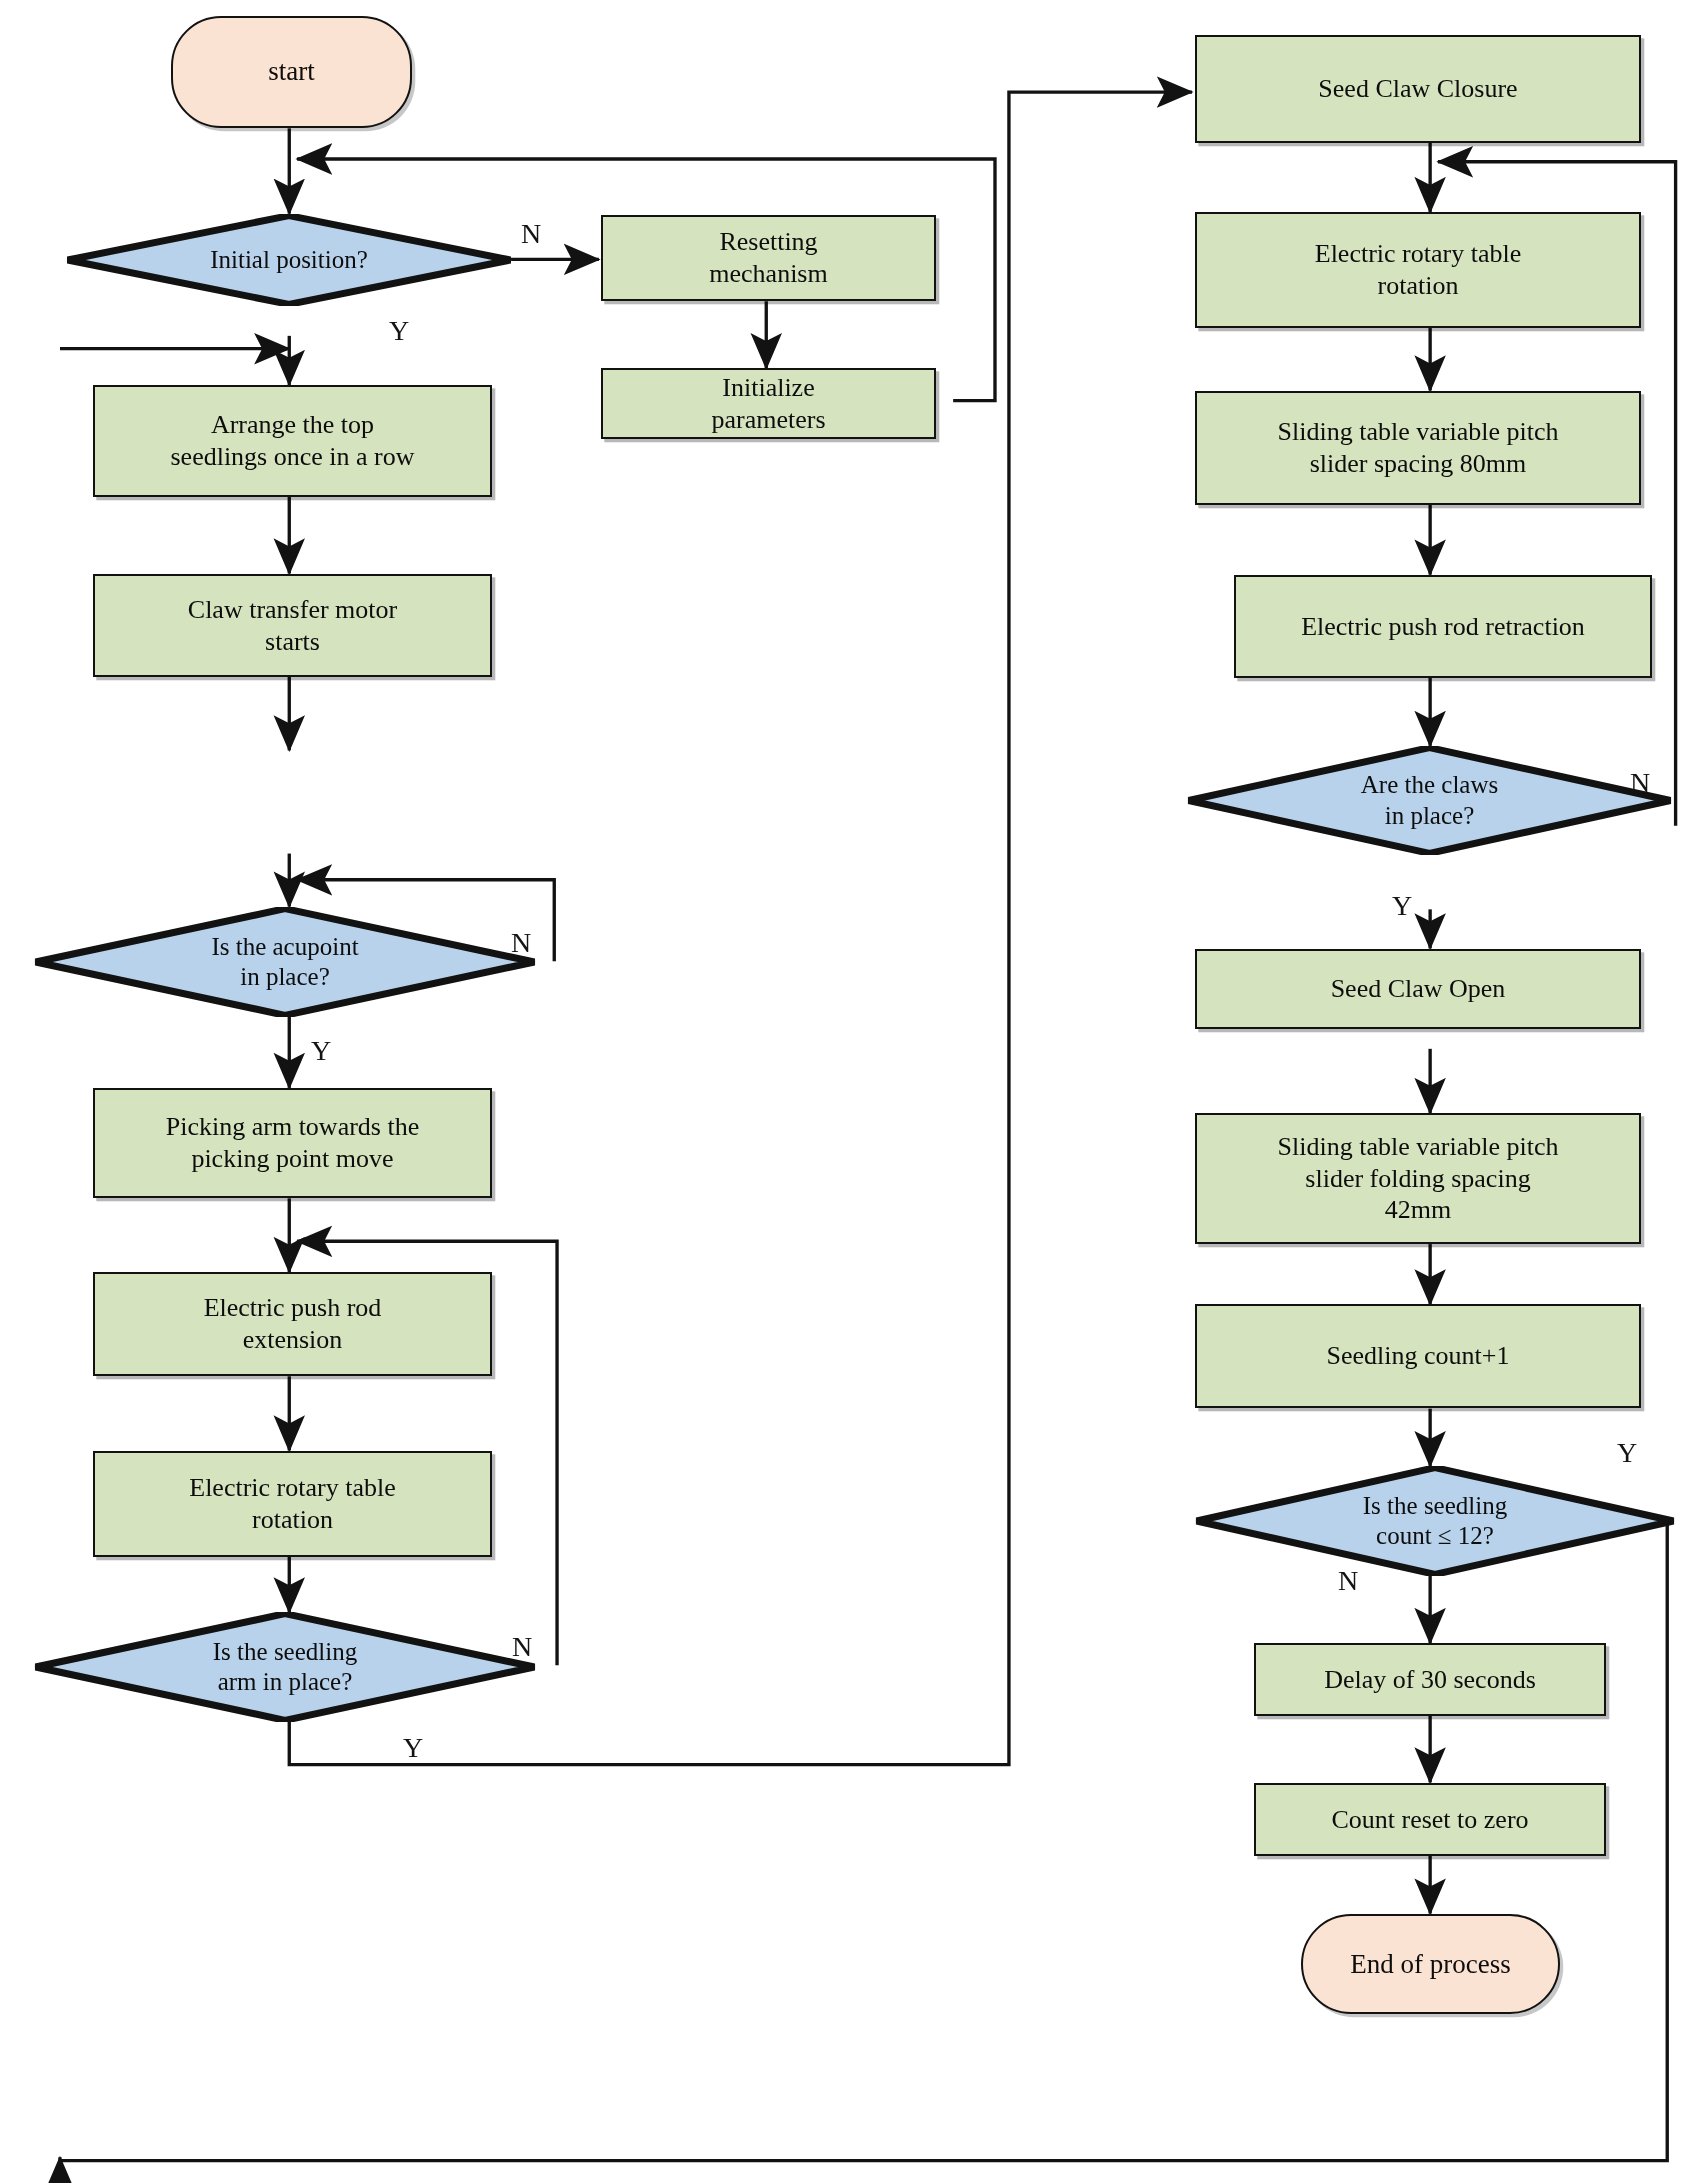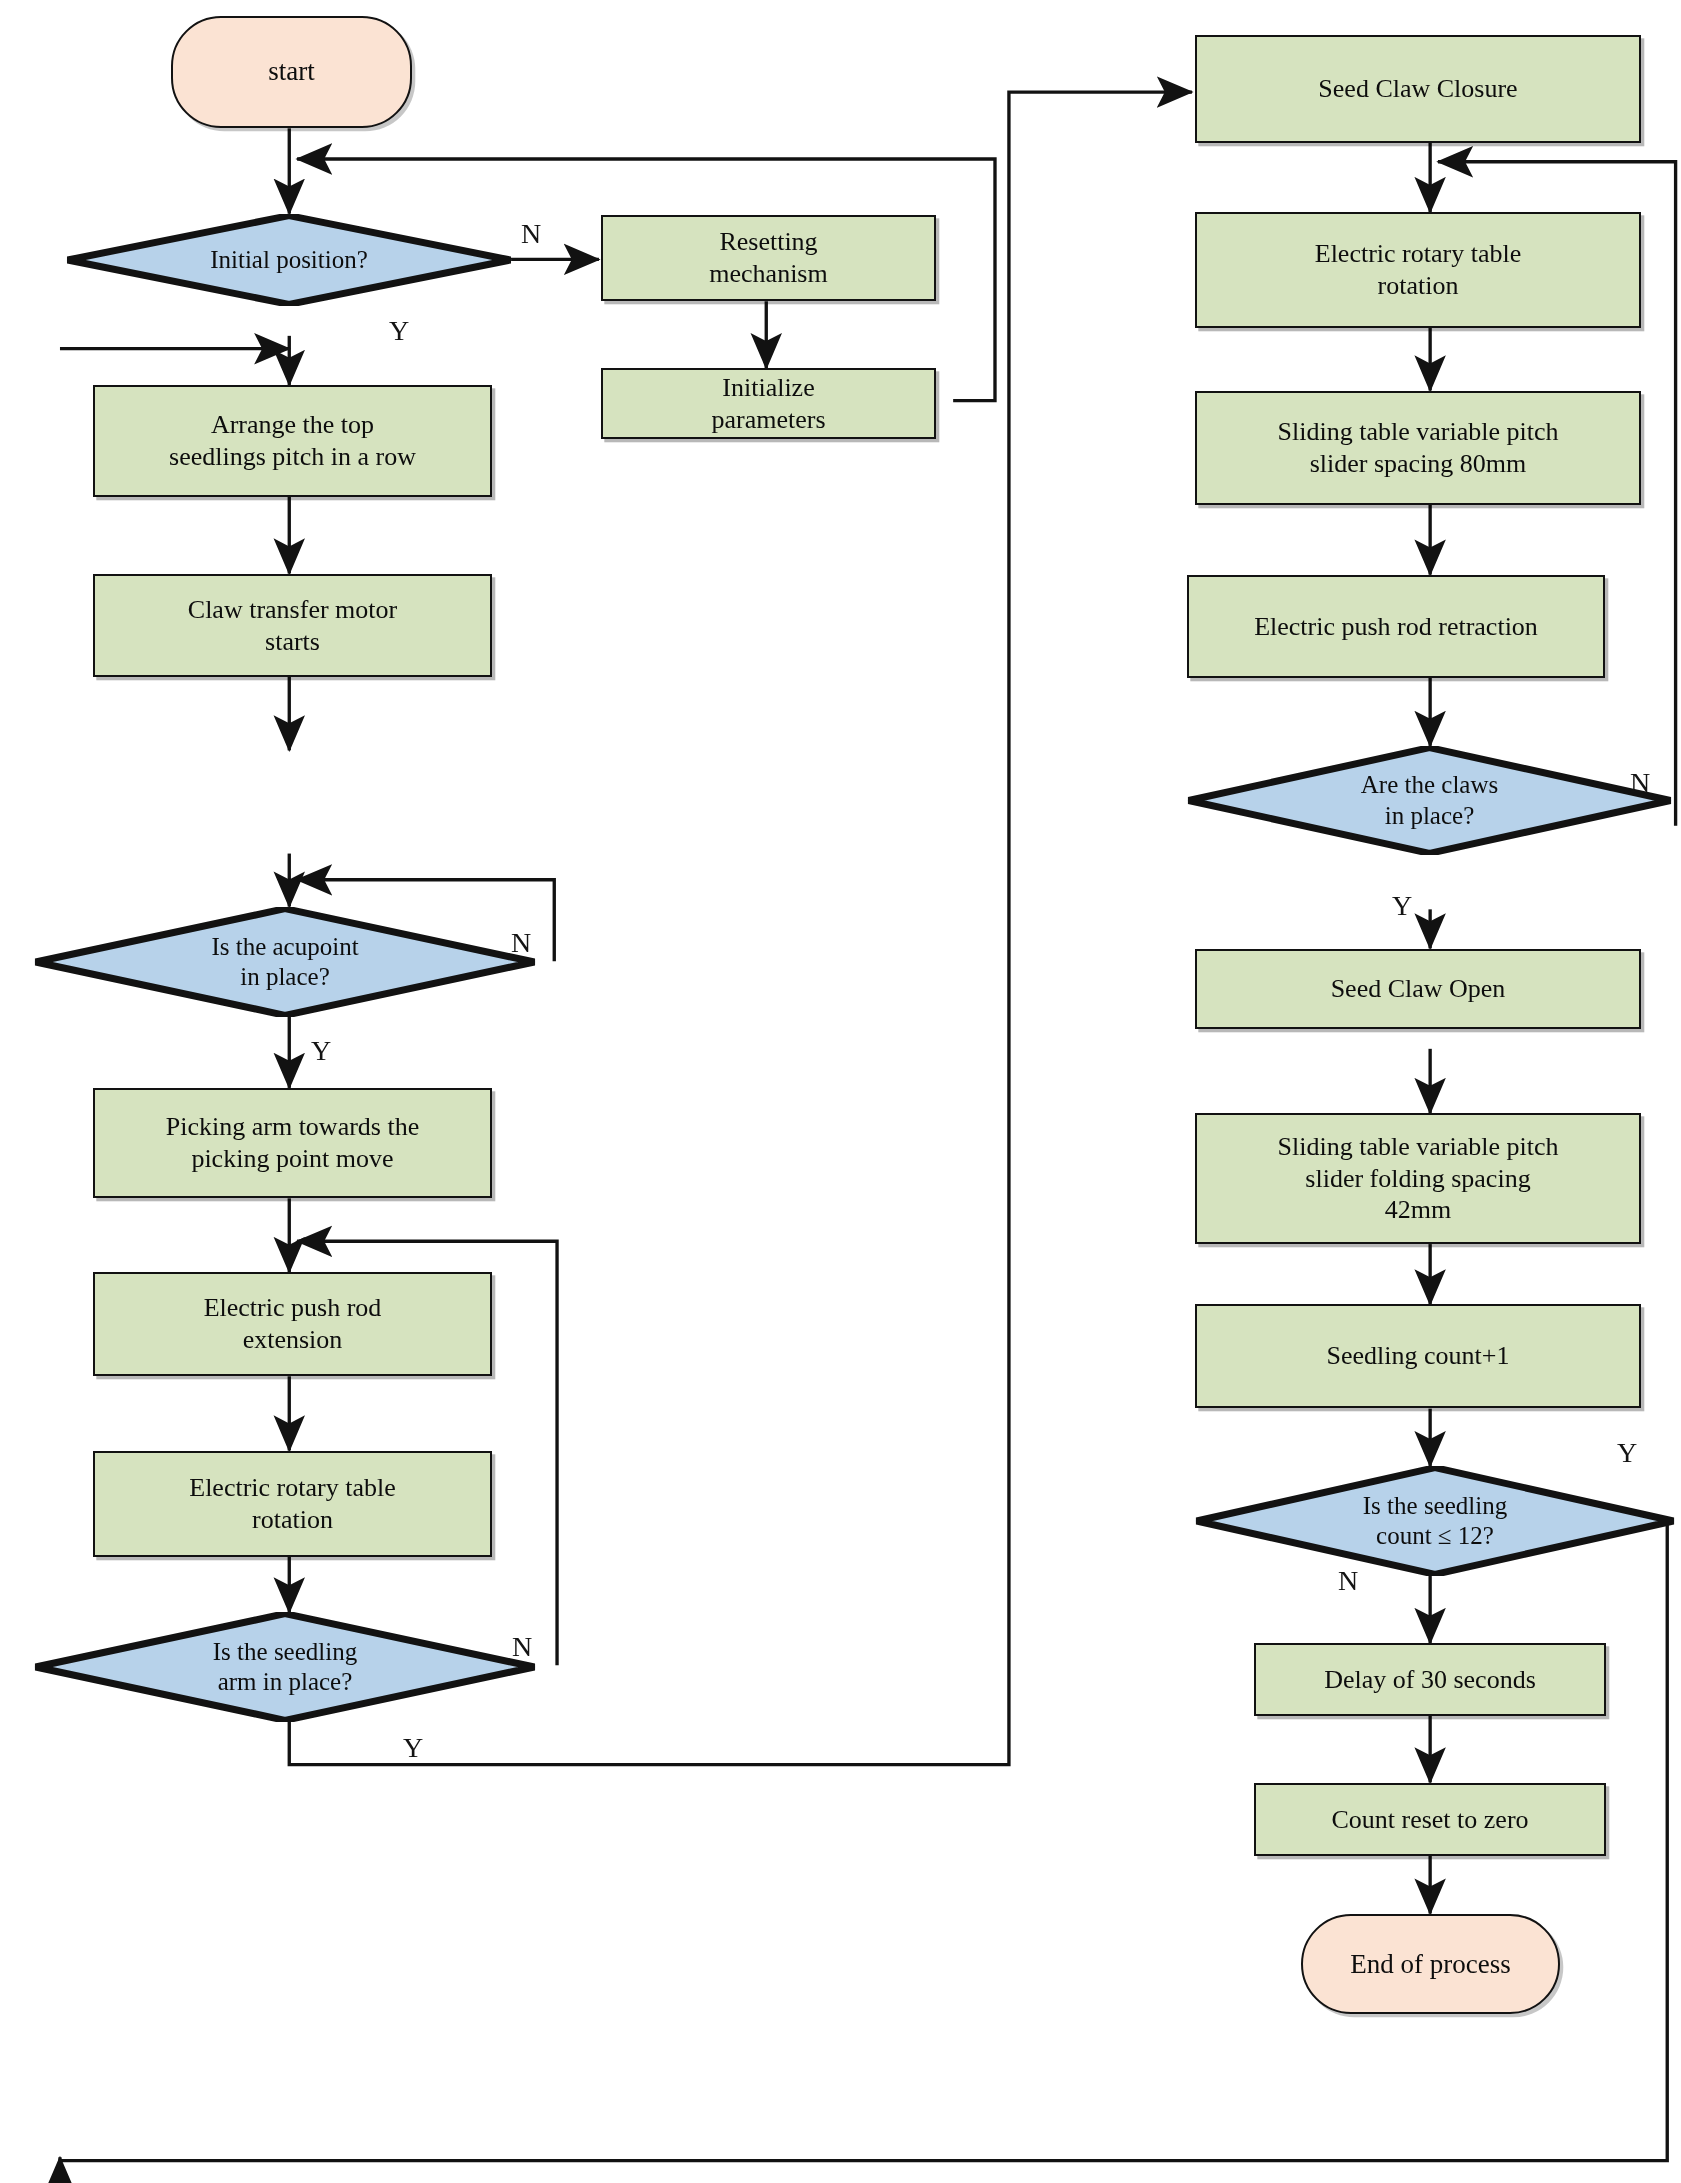--- a/index.html
+++ b/index.html
@@ -169,21 +169,21 @@
 mechanism</span>
   </div>
 
   <div class="node process" style="left:577px;top:368px;width:335px;height:71px;">
     <span class="p-label">Initialize
 parameters</span>
   </div>
 
   <div class="node process" style="left:69px;top:385px;width:399px;height:112px;">
     <span class="p-label">Arrange the top
-seedlings pitch in a row</span>
+seedlings once in a row</span>
   </div>
 
   <div class="node process" style="left:69px;top:574px;width:399px;height:103px;">
     <span class="p-label">Claw transfer motor
 starts</span>
   </div>
 
 
   <div class="node decision" style="left:10px;top:907px;width:502px;height:110px;">
     <div class="dia-shape"></div>
@@ -225,21 +225,21 @@
   <div class="node process" style="left:1171px;top:212px;width:446px;height:116px;">
     <span class="p-label">Electric rotary table
 rotation</span>
   </div>
 
   <div class="node process" style="left:1171px;top:391px;width:446px;height:114px;">
     <span class="p-label">Sliding table variable pitch
 slider spacing 80mm</span>
   </div>
 
-  <div class="node process" style="left:1163px;top:575px;width:418px;height:103px;">
+  <div class="node process" style="left:1210px;top:575px;width:418px;height:103px;">
     <span class="p-label">Electric push rod retraction</span>
   </div>
 
   <div class="node decision" style="left:1163px;top:746px;width:485px;height:109px;">
     <div class="dia-shape"></div>
     <svg class="dia-outline" viewBox="0 0 870 195" preserveAspectRatio="none">
       <polygon points="435,3 867,97.5 435,192 3,97.5" fill="none" stroke="#121212" stroke-width="7" vector-effect="non-scaling-stroke"></polygon>
     </svg>
     <span class="dia-label">Are the claws
 in place?</span>

